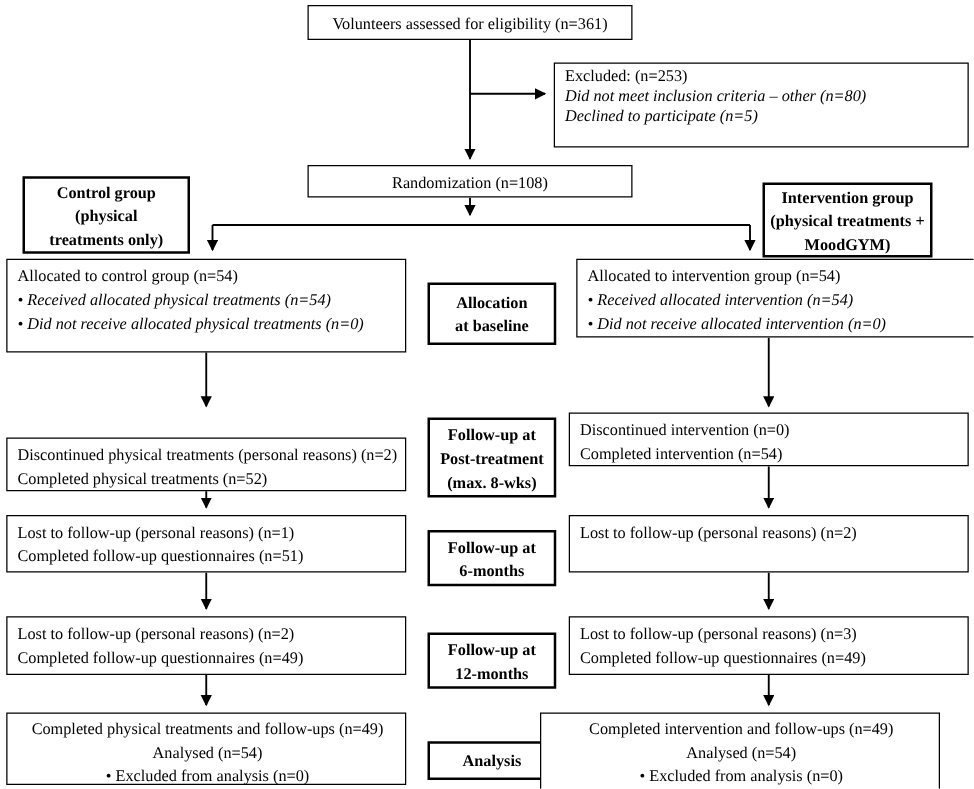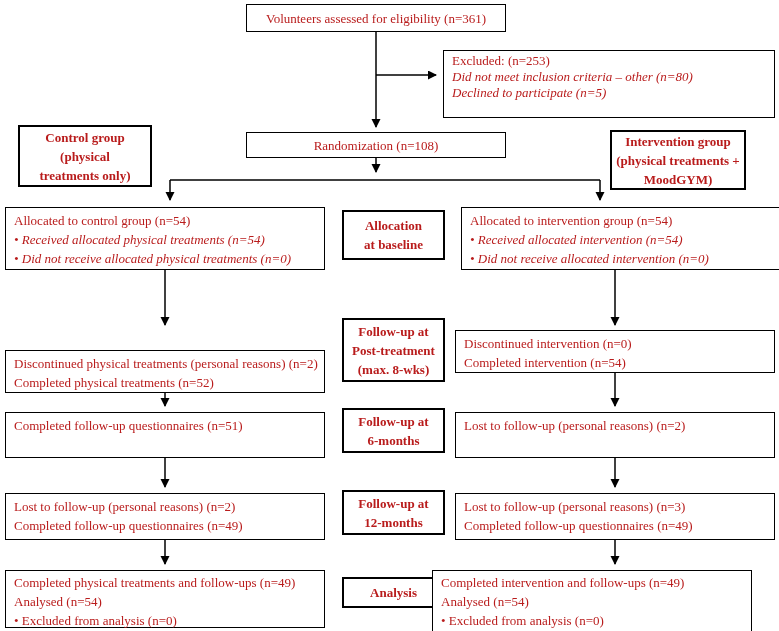--- a/index.html
+++ b/index.html
@@ -1,37 +1,37 @@
 <!DOCTYPE html>
 <html><head>
 <meta charset="utf-8">
 <style>
   html,body{margin:0;padding:0;background:#ffffff;}
   #stage{
     position:relative;
     width:779px;height:631px;
     background:#ffffff;
     font-family:"Liberation Serif","DejaVu Serif",serif;
-    color:#b91c1c;
+    color:#000000;
     overflow:hidden;
   }
   #arrows{position:absolute;left:0;top:0;width:779px;height:631px;pointer-events:none;}
   .box{
     position:absolute;
     border:1px solid #000;
     background:#fff;
     box-sizing:border-box;
     font-size:13px;
     line-height:19px;
   }
   .thick{border-width:2px;}
   .center-flex{display:flex;flex-direction:column;align-items:center;justify-content:center;text-align:center;}
-  .bold{font-weight:bold;}
+  .bold{font-weight:bold;margin-top:16px;}
   .content{padding:3px 6px 0 8px;}
-  .content3{padding-top:2px;line-height:19px;}
+  .content3{padding-top:2px;line-height:19px;text-align:center;}
   .excl{padding:2px 16px 0 8px;line-height:16px;}
   .ln{white-space:nowrap;}
   .italic{font-style:italic;}
 </style>
 </head>
 <body>
 
 <div id="stage">
 
   <svg id="arrows" viewBox="0 0 779 631" xmlns="http://www.w3.org/2000/svg">
@@ -79,21 +79,21 @@
     <div class="ln">Control group</div>
     <div class="ln">(physical</div>
     <div class="ln">treatments only)</div>
   </div>
   <div class="box thick center-flex bold" style="left:610px;top:130px;width:136px;height:60px">
     <div class="ln">Intervention group</div>
     <div class="ln">(physical treatments +</div>
     <div class="ln">MoodGYM)</div>
   </div>
 
-  <div class="box content" style="left:5px;top:207px;width:320px;height:63px">
+  <div class="box content" style="left:5px;top:207px;width:320px;height:75px">
     <div class="ln">Allocated to control group (n=54)</div>
     <div class="ln italic">• Received allocated physical treatments (n=54)</div>
     <div class="ln italic">• Did not receive allocated physical treatments (n=0)</div>
   </div>
   <div class="box thick center-flex bold" style="left:342px;top:210px;width:103px;height:50px">
     <div class="ln">Allocation</div>
     <div class="ln">at baseline</div>
   </div>
   <div class="box content" style="left:461px;top:207px;width:341px;height:63px">
     <div class="ln">Allocated to intervention group (n=54)</div>
@@ -109,20 +109,21 @@
     <div class="ln">Follow-up at</div>
     <div class="ln">Post-treatment</div>
     <div class="ln">(max. 8-wks)</div>
   </div>
   <div class="box content" style="left:455px;top:330px;width:320px;height:43px">
     <div class="ln">Discontinued intervention (n=0)</div>
     <div class="ln">Completed intervention (n=54)</div>
   </div>
 
   <div class="box content" style="left:5px;top:412px;width:320px;height:46px">
+    <div class="ln">Lost to follow-up (personal reasons) (n=1)</div>
     <div class="ln">Completed follow-up questionnaires (n=51)</div>
   </div>
   <div class="box thick center-flex bold" style="left:342px;top:408px;width:103px;height:45px">
     <div class="ln">Follow-up at</div>
     <div class="ln">6-months</div>
   </div>
   <div class="box content" style="left:455px;top:412px;width:320px;height:46px">
     <div class="ln">Lost to follow-up (personal reasons) (n=2)</div>
   </div>
 

